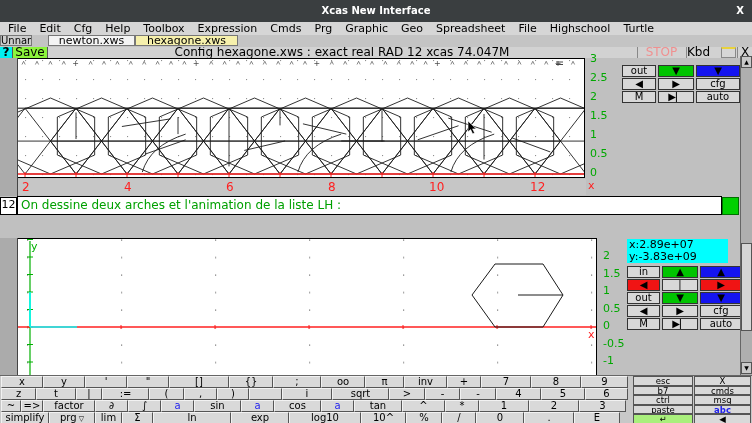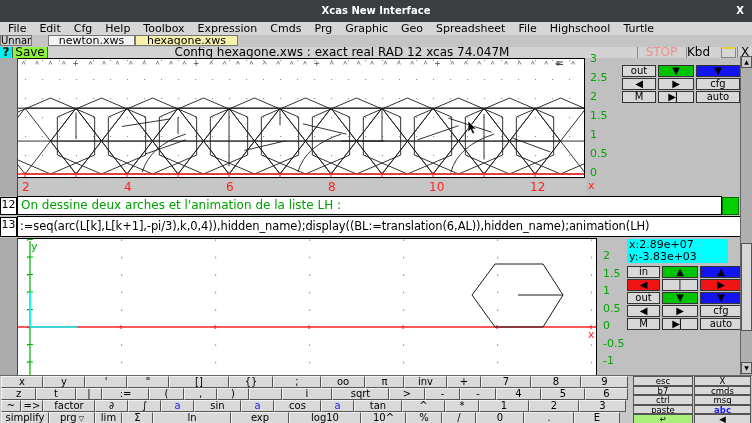--- a/index.html
+++ b/index.html
@@ -282,24 +282,20 @@
       <div class="prow"><span class="pbtn" style="width: 34px;">◀</span><span class="pbtn" style="width: 36px;">▶</span><span class="pbtn" style="width: 44px;">cfg</span></div>
       <div class="prow"><span class="pbtn" style="width: 34px;">M</span><span class="pbtn" style="width: 36px;">▶▏</span><span class="pbtn" style="width: 44px;">auto</span></div>
     </div>
 
   <div class="abs" style="left:0;top:196px;width:752px;height:20px;">
     <div class="numbox" style="top:1px;height:18px;">12</div>
     <div id="row12-input" class="abs">On dessine deux arches et l'animation de la liste LH :</div>
   </div>
   <div id="sess-green" class="abs"></div>
 
-  <div class="abs" style="left:0;top:216px;width:752px;height:22px;">
-    <div class="numbox" style="top:1px;height:20px;">13</div>
-    <div id="row13-input" class="abs">:=seq(arc(L[k],L[k+1],-pi/3),k,0,4)),hidden_name);display((BL:=translation(6,AL)),hidden_name);animation(LH)</div>
-  </div>
 
   <div class="levelstrip abs" style="left:0;top:238px;height:137px;"></div>
   <div class="abs" style="left:18px;top:238px;width:578px;height:136px;background:#fff;border-top:1px solid #000;border-right:1px solid #000;">
     <svg id="g2svg" width="578" height="136">
         <defs>
           <pattern id="dotsB" width="94" height="17.5" patternUnits="userSpaceOnUse">
             <rect x="9" y="0.5" width="1.2" height="1.2" fill="#777"></rect>
           </pattern>
         </defs>
         <rect x="0" y="0" width="578" height="136" fill="url(#dotsB)"></rect>
@@ -331,21 +327,21 @@
       <div class="ytick" style="top: 29.5px; left: 2px;">1.5</div>
       <div class="ytick" style="top: 47px; left: 2px;">1</div>
       <div class="ytick" style="top: 64.5px; left: 2px;">0.5</div>
       <div class="ytick" style="top: 82px; left: 2px;">0</div>
       <div class="ytick" style="top: 99.5px; left: 2px;">-0.5</div>
       <div class="ytick" style="top: 117px; left: 2px;">-1</div>
     </div>
   <div class="abs axis-x-label" style="left:588px;top:328px;">x</div>
   <div id="coordbox" class="abs">
     <div>x:2.89e+07</div>
-    <div>y:-3.83e+03</div>
+    <div>y:-3.83e+09</div>
   </div>
   <div id="panel2" class="abs">
       <div class="prow"><span class="pbtn" style="width: 33px;">in</span><span class="pbtn" style="width: 36px; background: rgb(0, 196, 0);">▲</span><span class="pbtn" style="width: 42px; background: rgb(20, 20, 240);">▲</span></div>
       <div class="prow"><span class="pbtn" style="width: 33px; background: rgb(240, 20, 20);">◀</span><span class="pbtn" style="width: 36px;">|</span><span class="pbtn" style="width: 42px; background: rgb(240, 20, 20);">▶</span></div>
       <div class="prow"><span class="pbtn" style="width: 33px;">out</span><span class="pbtn" style="width: 36px; background: rgb(0, 196, 0);">▼</span><span class="pbtn" style="width: 42px; background: rgb(20, 20, 240);">▼</span></div>
       <div class="prow"><span class="pbtn" style="width: 33px;">◀</span><span class="pbtn" style="width: 36px;">▶</span><span class="pbtn" style="width: 42px;">cfg</span></div>
       <div class="prow"><span class="pbtn" style="width: 33px;">M</span><span class="pbtn" style="width: 36px;">▶▏</span><span class="pbtn" style="width: 42px;">auto</span></div>
     </div>
 
   <div id="vscroll" class="abs">

